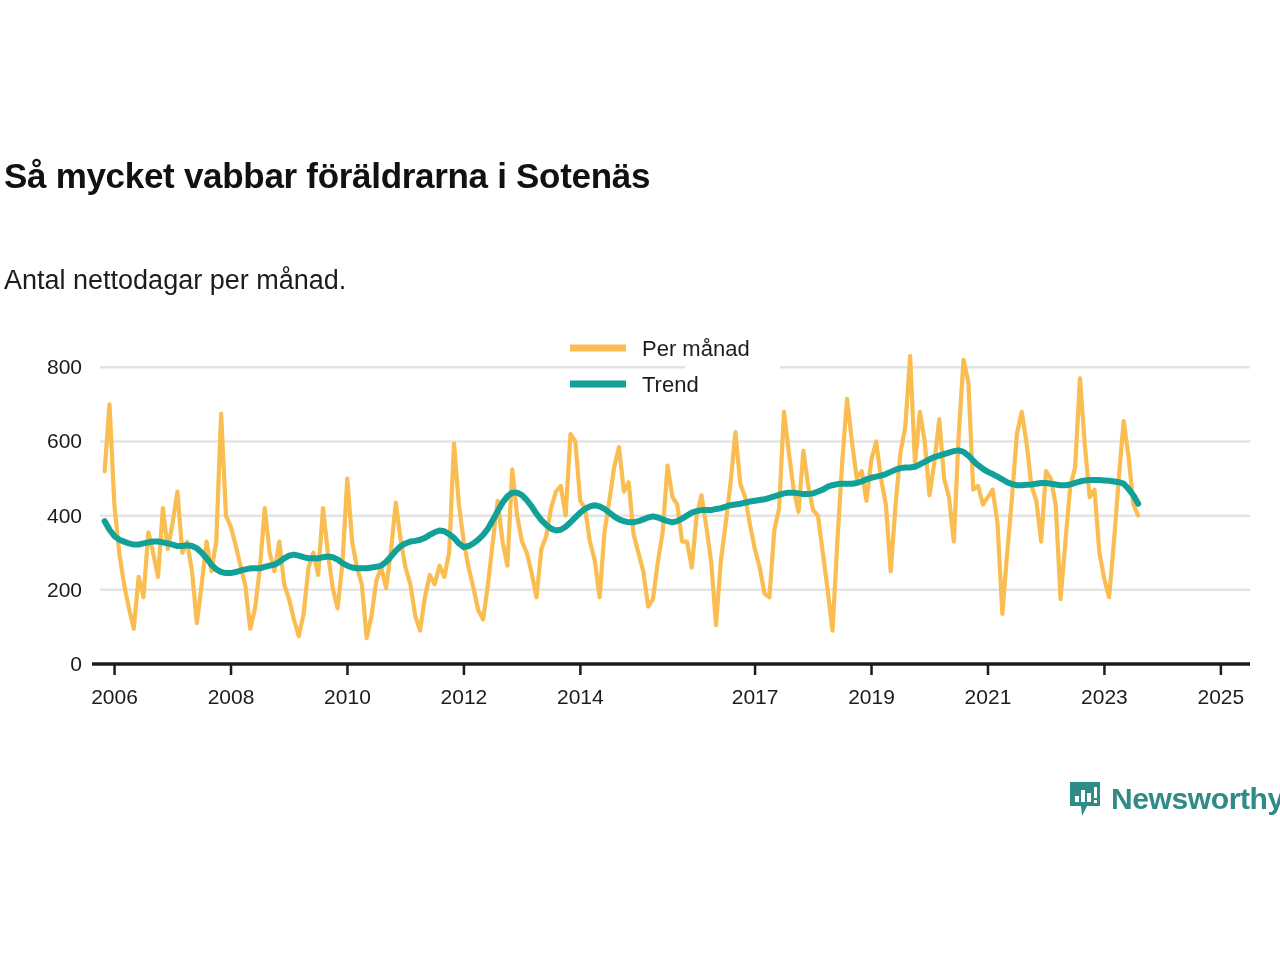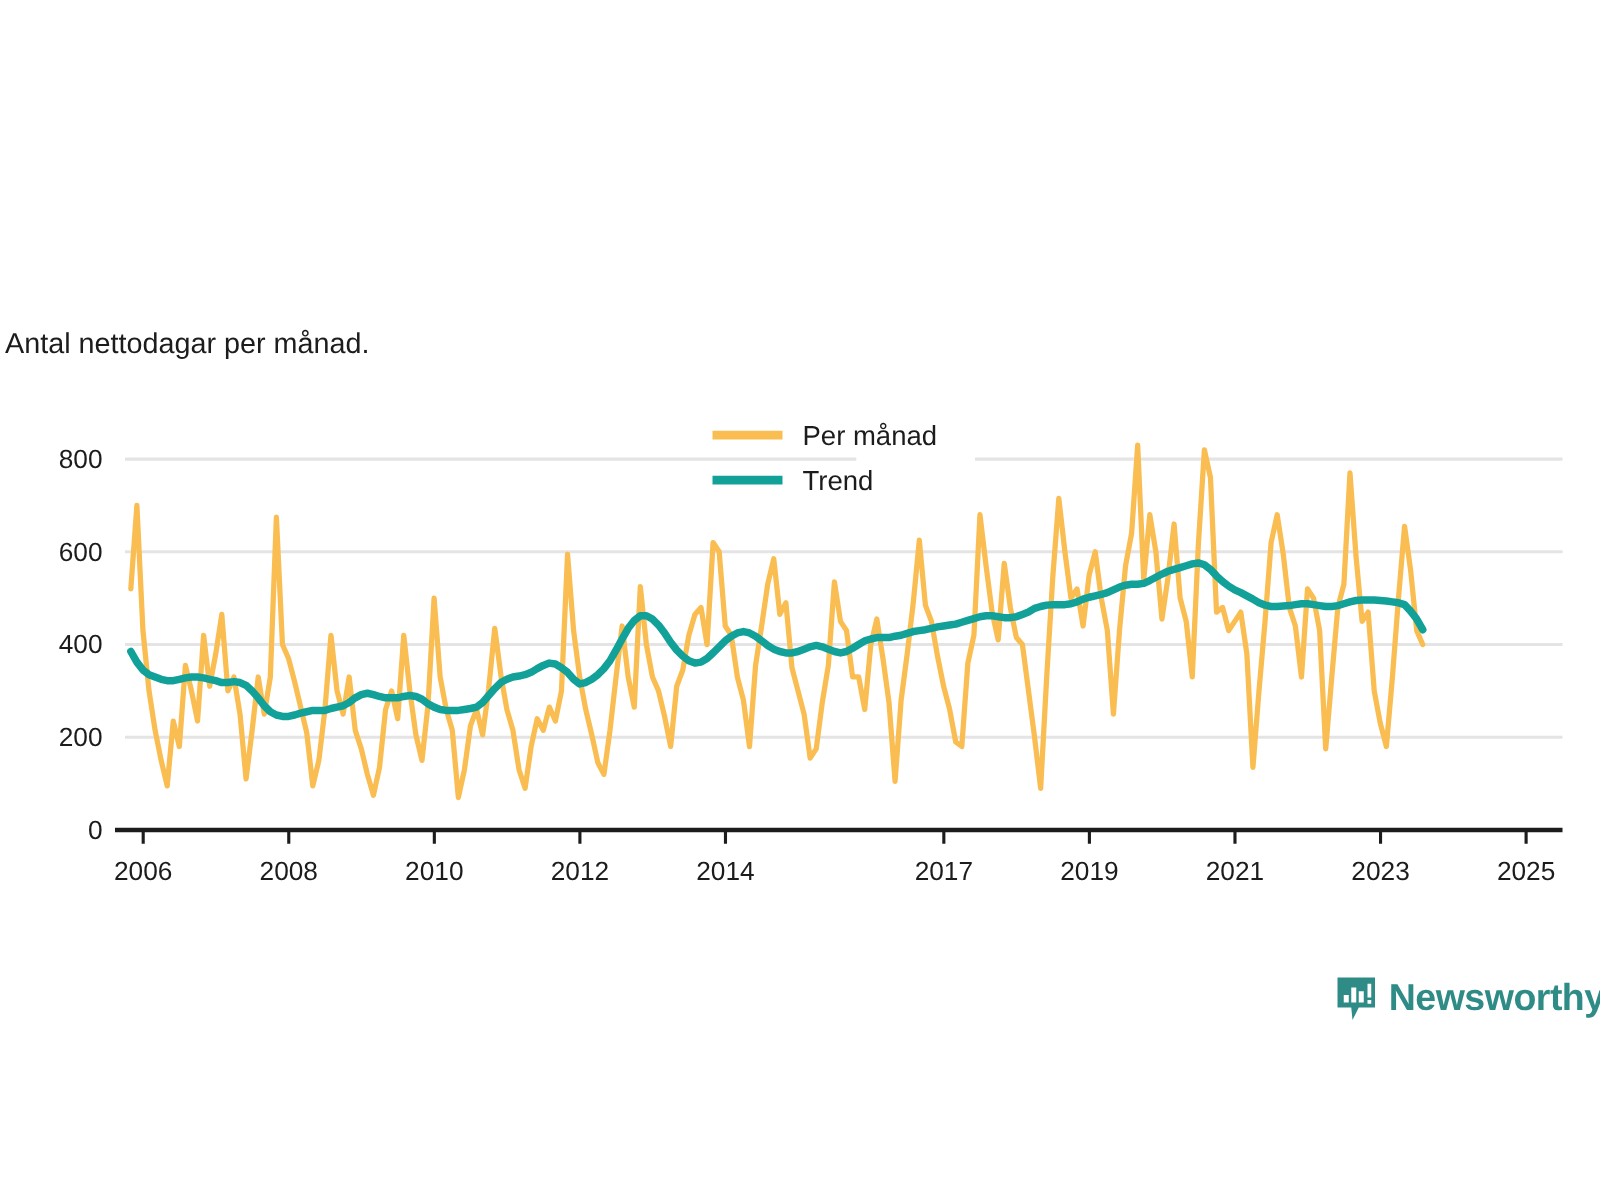--- a/index.html
+++ b/index.html
@@ -27,21 +27,21 @@
     font-size: 35px;
     font-weight: bold;
     letter-spacing: -0.3px;
     color: #111111;
     white-space: nowrap;
   }
   .chart-subtitle {
     position: absolute;
     left: 4px;
     top: 238px;
-    font-size: 23px;
+    font-size: 27px;
     font-weight: normal;
     color: #1c1c1c;
     white-space: nowrap;
   }
   .chart-area {
     position: absolute;
     left: 0;
     top: 300px;
     width: 1280px;
     height: 420px;
@@ -83,20 +83,21 @@
     color: #2e8b86;
     letter-spacing: -0.4px;
     line-height: 1;
   }
 </style>
 </head>
 <body>
 
 <div class="page">
 
+  <h1 class="chart-title">Så mycket vabbar föräldrarna i Sotenäs</h1>
   <p class="chart-subtitle">Antal nettodagar per månad.</p>
 
   <div class="chart-area">
     <svg class="chart-svg" id="chart-svg" width="1280" height="420" viewBox="0 0 1280 420">
       <g id="grid-group">
           <line x1="100" y1="289.8139534883721" x2="1250" y2="289.8139534883721" stroke="#e4e4e4" stroke-width="2.5"></line>
           <line x1="100" y1="215.62790697674419" x2="1250" y2="215.62790697674419" stroke="#e4e4e4" stroke-width="2.5"></line>
           <line x1="100" y1="141.44186046511626" x2="1250" y2="141.44186046511626" stroke="#e4e4e4" stroke-width="2.5"></line>
           <line x1="100" y1="67.25581395348837" x2="685" y2="67.25581395348837" stroke="#e4e4e4" stroke-width="2.5"></line>
           <line x1="780" y1="67.25581395348837" x2="1250" y2="67.25581395348837" stroke="#e4e4e4" stroke-width="2.5"></line>

